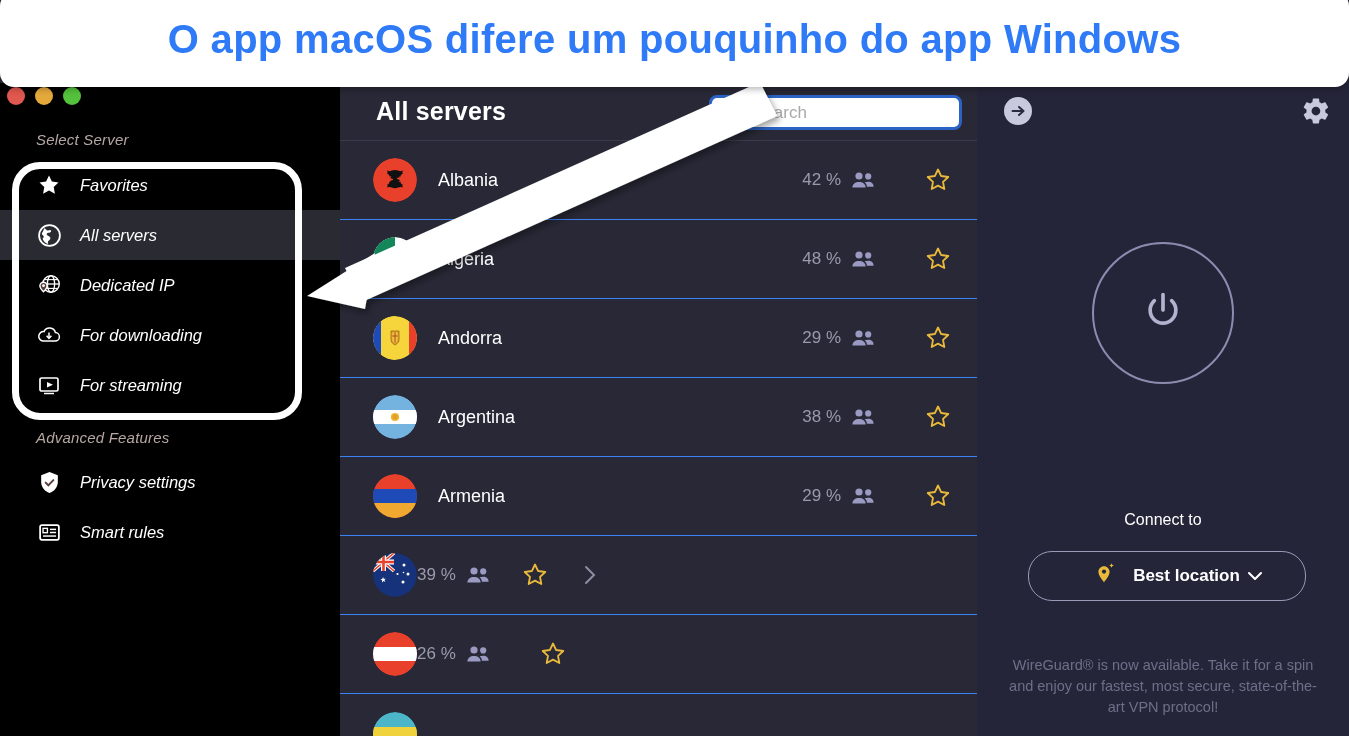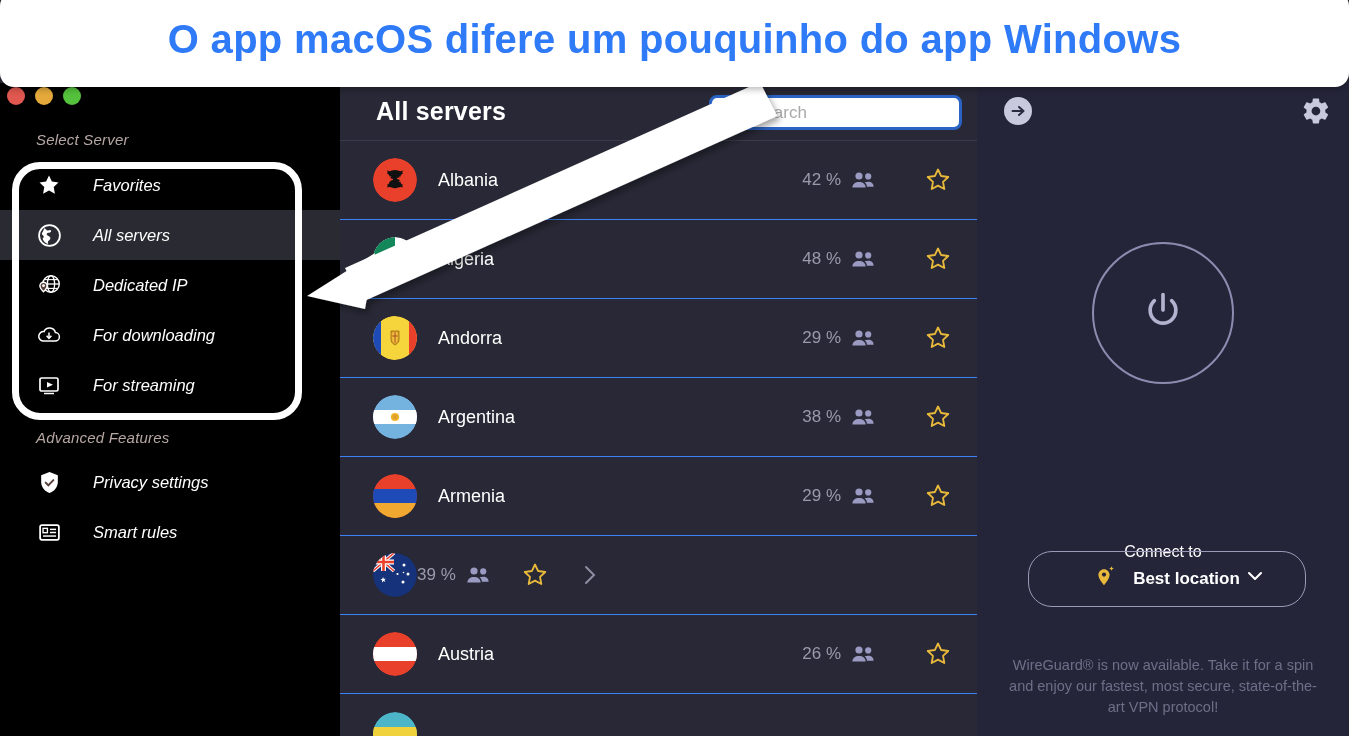--- a/index.html
+++ b/index.html
@@ -51,21 +51,21 @@
   }
   .sec-select { margin-top: 48px; }
   .sec-adv { margin-top: 19px; }
 
   .side-list { margin-top: 12px; }
   .side-item {
     height: 50px;
     display: flex;
     align-items: center;
     padding-left: 36px;
-    gap: 31px;
+    gap: 18px;
     color: #ffffff;
     font-size: 16.5px;
     text-align: center;
   }
   .side-item.active { background: rgba(110,110,135,0.38); }
   .side-icon {
     width: 26px; height: 26px;
     display: flex; align-items: center; justify-content: center;
     flex: 0 0 26px;
   }
@@ -190,26 +190,25 @@
     border-radius: 50%;
     border: 2px solid #8c8cb0;
     display: flex; align-items: center; justify-content: center;
   }
   .connect-to {
     position: absolute;
     left: 0; right: 0; top: 428px;
     text-align: center;
     color: #ffffff;
     font-size: 16px;
-    margin-top: 32px;
   }
   .bestloc {
     position: absolute;
     left: 51px; top: 468px;
-    width: 278px; height: 56px;
+    width: 278px; height: 50px;
     border: 1.5px solid #9a9ab8;
     border-radius: 24px;
     display: flex;
     align-items: center;
     justify-content: center;
     gap: 16px;
   }
   .bestloc .lbl {
     color: #ffffff;
     font-size: 17px;
@@ -554,21 +553,20 @@
           <span class="rowpad"></span>
         </div>
 
         <div class="row">
           <span class="flag">
             <svg viewBox="0 0 44 44">
                 <circle cx="22" cy="22" r="22" fill="#e8402a"></circle>
               <rect x="0" y="15" width="44" height="14" fill="#fff"></rect>
             </svg>
           </span>
-          <span class="cname">Austria</span>
           <span class="load">26 %</span>
           <span class="people">
             <svg width="26" height="20" viewBox="0 0 26 20">
                 <circle cx="9" cy="6" r="3.6" fill="#9a9ac2"></circle>
                 <circle cx="18.2" cy="6.4" r="3.1" fill="#9a9ac2"></circle>
                 <path d="M2.4 17.5c0-3.7 2.9-5.6 6.6-5.6s6.6 1.9 6.6 5.6z" fill="#9a9ac2"></path>
                 <path d="M14.6 12.3c1.1-.4 2.3-.6 3.6-.6 3.2 0 5.4 1.6 5.4 5.1h-6.7c0-1.8-.8-3.3-2.3-4.5z" fill="#9a9ac2"></path>
               </svg>
           </span>
           <span class="star">

